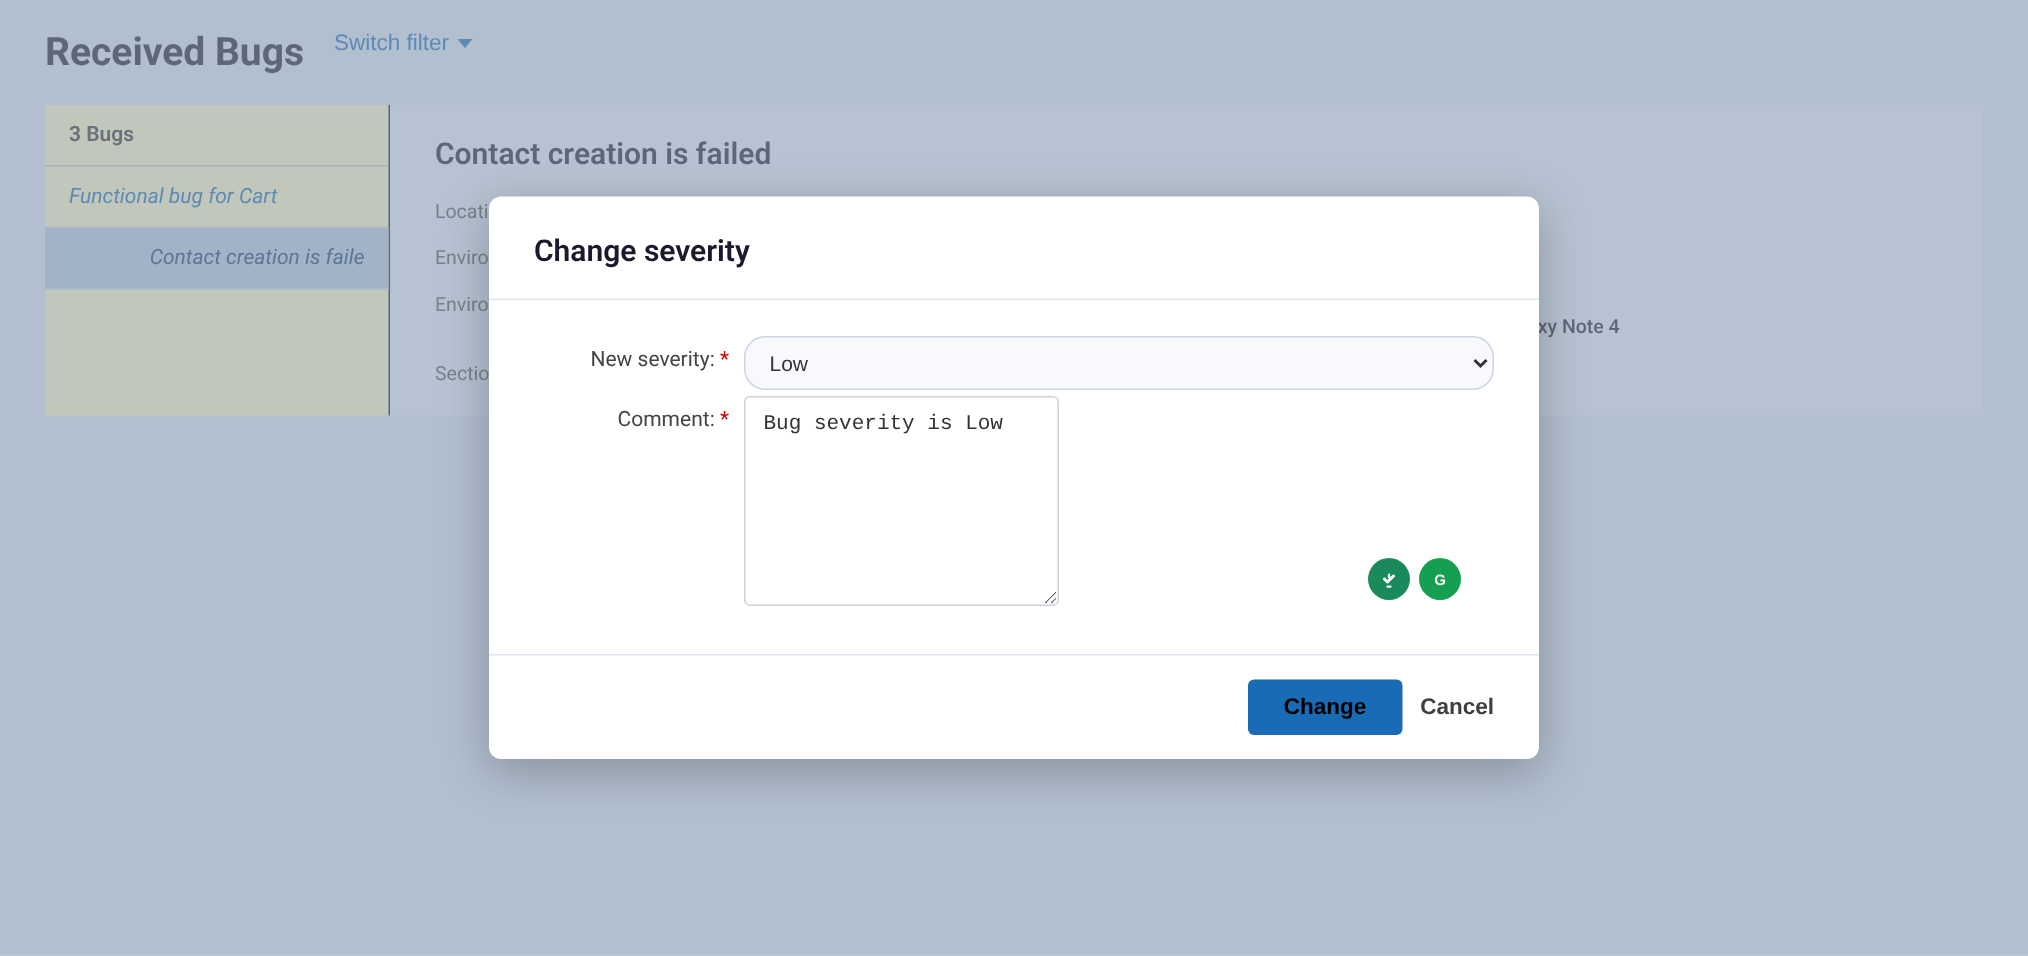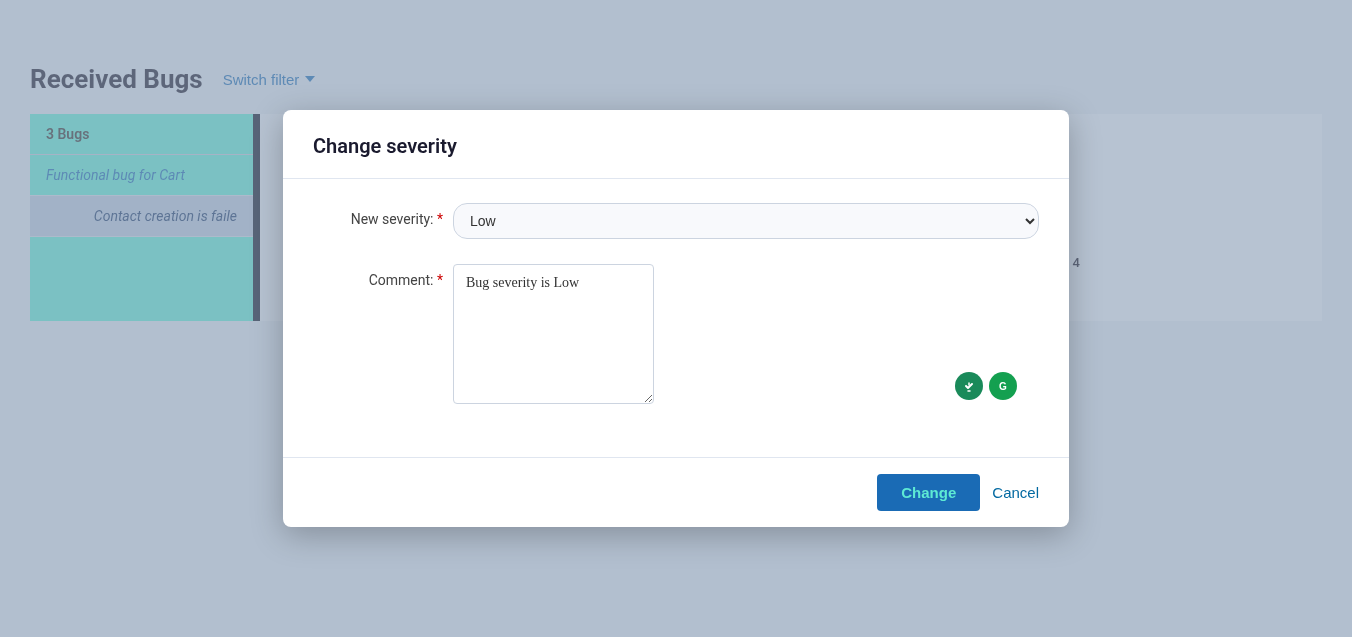--- a/index.html
+++ b/index.html
@@ -16,24 +16,23 @@
     .bg-page {
       position: absolute;
       inset: 0;
       background: #dce4ef;
       padding: 20px 30px;
       filter: brightness(0.97);
     }
 
     .page-header {
       display: flex;
-      align-items: center;
+      align-items: flex-start;
       gap: 20px;
       margin-bottom: 20px;
-      margin-top: 44px;
     }
 
     .page-title {
       font-size: 26px;
       font-weight: 700;
       color: #1a1a2e;
     }
 
     .switch-filter-btn {
       display: flex;
@@ -66,22 +65,22 @@
       cursor: pointer;
     }
 
     .bugs-section {
       display: flex;
       gap: 0;
     }
 
     .bugs-list {
       width: 230px;
-      background: #5eead4;
-      border-right: 7px solid #0f172a;
+      background: #fef9c3;
+      border-right: 1px solid #0f172a;
     }
 
     .bugs-count {
       font-size: 14px;
       font-weight: 600;
       color: #333;
       padding: 12px 16px;
       border-bottom: 1px solid #c0cad8;
     }
 
@@ -153,21 +152,21 @@
       align-items: center;
       justify-content: center;
       z-index: 10;
     }
 
     
     .dialog {
       background: white;
       border-radius: 8px;
       box-shadow: 0 8px 32px rgba(0,0,0,0.25);
-      width: 786px;
+      width: 700px;
       overflow: hidden;
     }
 
     .dialog-header {
       padding: 24px 30px 20px;
       border-bottom: 1px solid #e0e6f0;
     }
 
     .dialog-title {
       font-size: 20px;
@@ -177,21 +176,21 @@
 
     .dialog-body {
       padding: 24px 30px;
       border-bottom: 1px solid #e0e6f0;
     }
 
     .form-row {
       display: flex;
       align-items: flex-start;
       gap: 10px;
-      margin-bottom: 25px;
+      margin-bottom: 4px;
     }
 
     .form-label {
       font-size: 14px;
       color: #444;
       min-width: 130px;
       text-align: right;
       padding-top: 8px;
     }
 
@@ -213,21 +212,21 @@
     .form-textarea {
       flex: 1;
       padding: 10px 12px;
       border: 1px solid #ccd4e0;
       border-radius: 4px;
       font-size: 14px;
       color: #333;
       background: white;
       resize: both;
       min-height: 140px;
-      font-family: Liberation Serif, serif;
+      font-family: Liberation Mono, monospace;
     }
 
     .textarea-wrapper {
       flex: 1;
       position: relative;
     }
 
     .textarea-tools {
       position: absolute;
       bottom: 8px;
@@ -263,36 +262,36 @@
     .dialog-footer {
       padding: 16px 30px;
       display: flex;
       justify-content: flex-end;
       gap: 12px;
       align-items: center;
     }
 
     .btn-change {
       background: #1a6bb5;
-      color: #5eead4;
+      color: #000000;
       border: none;
       border-radius: 4px;
       padding: 10px 24px;
       font-size: 15px;
       font-weight: 600;
       cursor: pointer;
     }
 
     .btn-cancel {
       background: none;
       border: none;
-      color: #0369a1;
+      color: #404040;
       font-size: 15px;
       cursor: pointer;
-      font-weight: 400;
+      font-weight: 700;
     }
 
     .chevron {
       display: inline-block;
       width: 0;
       height: 0;
       border-left: 5px solid transparent;
       border-right: 5px solid transparent;
       border-top: 6px solid currentColor;
       vertical-align: middle;

